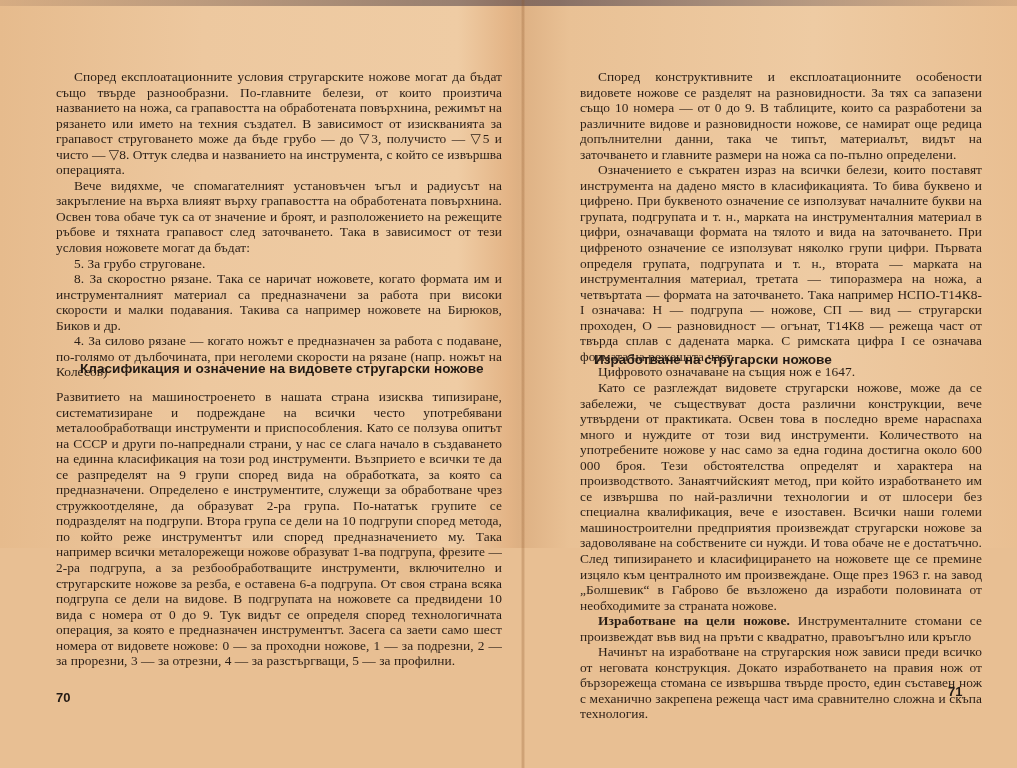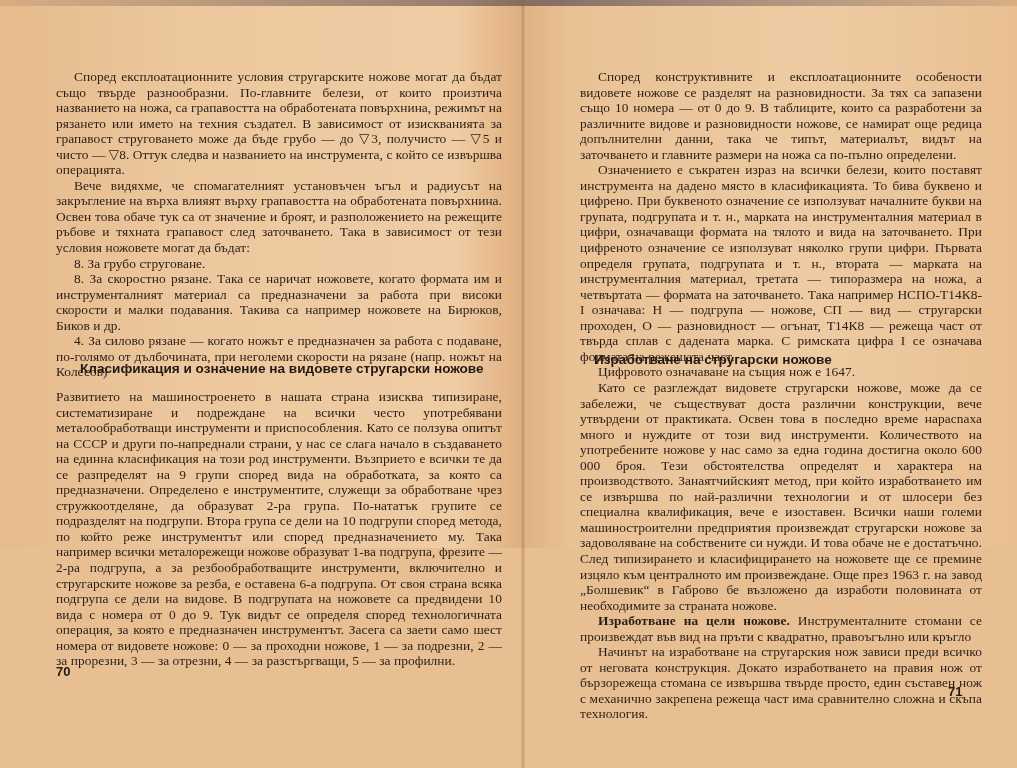--- a/index.html
+++ b/index.html
@@ -49,33 +49,33 @@
 
 <div class="spread">
   <div class="topband"></div>
   <div class="gutter"></div>
 
   <div class="page left">
     <div class="textblock" style="top:69px;">
       <p>Според експлоатационните условия стругарските ножове могат да бъдат също твърде разнообразни. По-главните белези, от които произтича названието на ножа, са грапавостта на обработената повърхнина, режимът на рязането или името на техния създател. В зависимост от изискванията за грапавост струговането може да бъде грубо — до ▽3, получисто — ▽5 и чисто — ▽8. Оттук следва и названието на инструмента, с който се извършва операцията.</p>
       <p>Вече видяхме, че спомагателният установъчен ъгъл и радиусът на закръгление на върха влияят върху грапавостта на обработената повърхнина. Освен това обаче тук са от значение и броят, и разположението на режещите ръбове и тяхната грапавост след заточването. Така в зависимост от тези условия ножовете могат да бъдат:</p>
       <div class="list">
-        <p>8. За грубо струговане.</p>
+        <p>5. За грубо струговане.</p>
         <p>8. За скоростно рязане. Така се наричат ножовете, когато формата им и инструменталният материал са предназначени за работа при високи скорости и малки подавания. Такива са например ножовете на Бирюков, Биков и др.</p>
         <p>4. За силово рязане — когато ножът е предназначен за работа с подаване, по-голямо от дълбочината, при неголеми скорости на рязане (напр. ножът на Колесов)</p>
       </div>
     </div>
 
     <div class="heading" style="left:56px; top:361px;padding-left:24px;">Класификация и означение на видовете стругарски ножове</div>
 
     <div class="textblock" style="top:389px;">
       <p class="noindent">Развитието на машиностроенето в нашата страна изисква типизиране, систематизиране и подреждане на всички често употребявани металообработващи инструменти и приспособления. Като се ползува опитът на СССР и други по-напреднали страни, у нас се слага начало в създаването на единна класификация на този род инструменти. Възприето е всички те да се разпределят на 9 групи според вида на обработката, за която са предназначени. Определено е инструментите, служещи за обработване чрез стружкоотделяне, да образуват 2-ра група. По-нататък групите се подразделят на подгрупи. Втора група се дели на 10 подгрупи според метода, по който реже инструментът или според предназначението му. Така например всички металорежещи ножове образуват 1-ва подгрупа, фрезите — 2-ра подгрупа, а за резбообработващите инструменти, включително и стругарските ножове за резба, е оставена 6-а подгрупа. От своя страна всяка подгрупа се дели на видове. В подгрупата на ножовете са предвидени 10 вида с номера от 0 до 9. Тук видът се определя според технологичната операция, за която е предназначен инструментът. Засега са заети само шест номера от видовете ножове: 0 — за проходни ножове, 1 — за подрезни, 2 — за прорезни, 3 — за отрезни, 4 — за разстъргващи, 5 — за профилни.</p>
     </div>
 
-    <div class="pagenum" style="left:56px; top:664px;text-align:center;">70</div>
+    <div class="pagenum" style="left:56px; top:690px;text-align:center;">70</div>
   </div>
 
   <div class="page right">
     <div class="textblock" style="top:69px;">
       <p>Според конструктивните и експлоатационните особености видовете ножове се разделят на разновидности. За тях са запазени също 10 номера — от 0 до 9. В таблиците, които са разработени за различните видове и разновидности ножове, се намират още редица допълнителни данни, така че типът, материалът, видът на заточването и главните размери на ножа са по-пълно определени.</p>
       <p>Означението е съкратен израз на всички белези, които поставят инструмента на дадено място в класификацията. То бива буквено и цифрено. При буквеното означение се използуват началните букви на групата, подгрупата и т. н., марката на инструменталния материал в цифри, означаващи формата на тялото и вида на заточването. При цифреното означение се използуват няколко групи цифри. Първата определя групата, подгрупата и т. н., втората — марката на инструменталния материал, третата — типоразмера на ножа, а четвъртата — формата на заточването. Така например НСПО-Т14К8-I означава: Н — подгрупа — ножове, СП — вид — стругарски проходен, О — разновидност — огънат, Т14К8 — режеща част от твърда сплав с дадената марка. С римската цифра I се означава формата на режещата част.</p>
       <p>Цифровото означаване на същия нож е 1647.</p>
     </div>
 
     <div class="heading" style="left:70px; top:352px;">Изработване на стругарски ножове</div>

